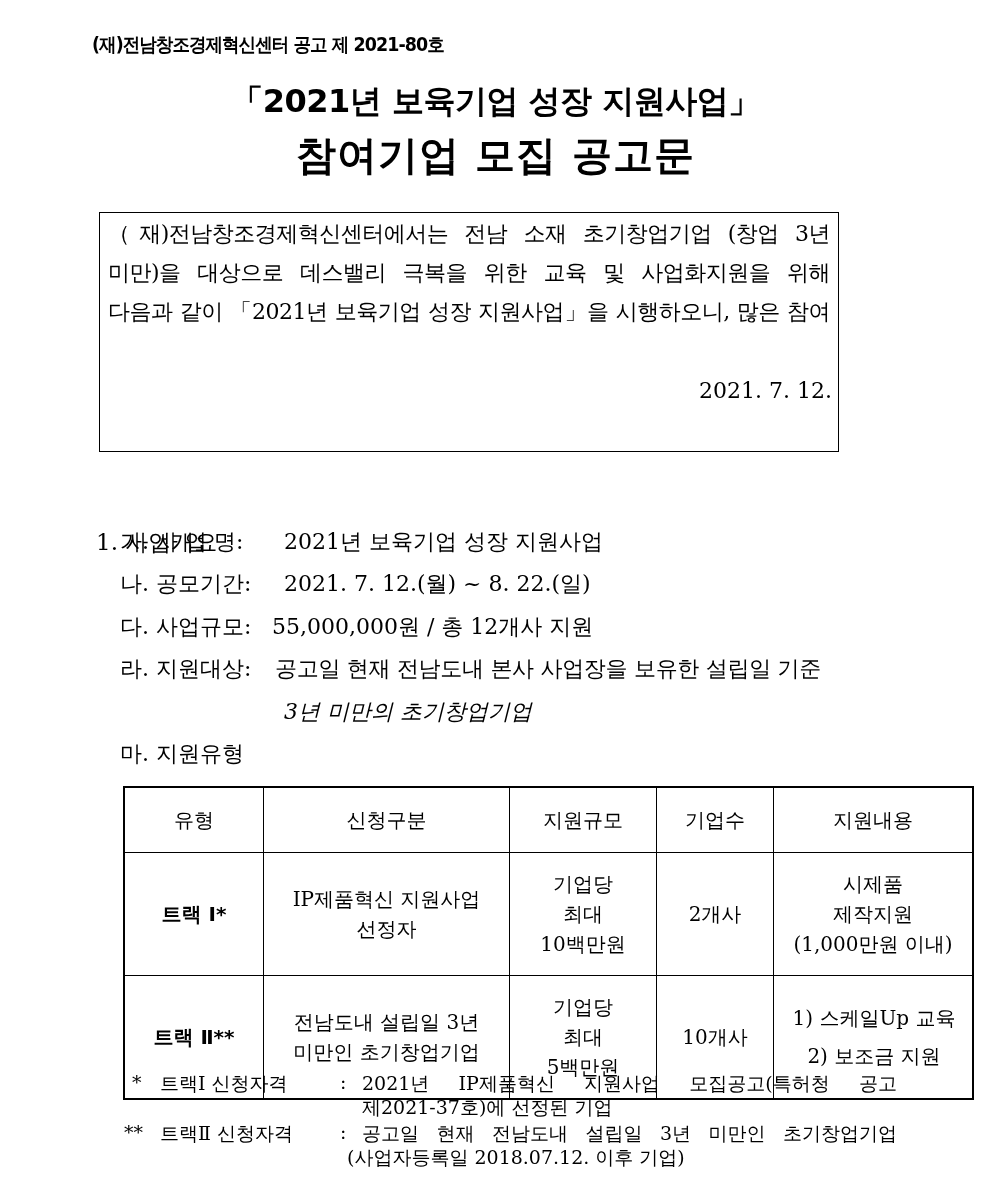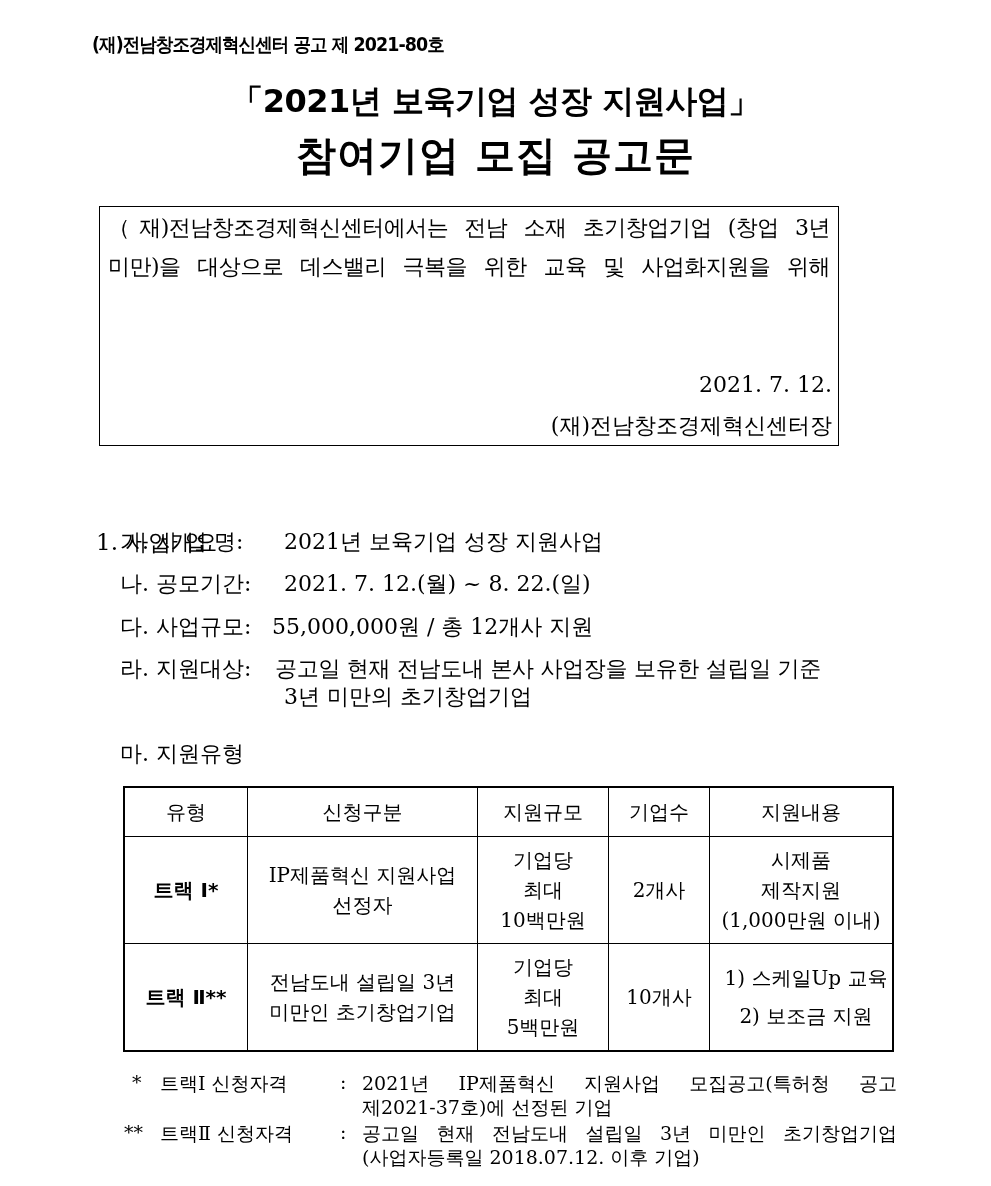--- a/index.html
+++ b/index.html
@@ -3,68 +3,68 @@
 <meta charset="utf-8">
 <style>
   html, body { margin:0; padding:0; background:#fff; }
   body { width:991px; height:1186px; position:relative; overflow:hidden; color:#000;
          font-family:"DejaVu Serif","Liberation Serif",serif; }
   .abs { position:absolute; white-space:nowrap; }
   .sans { font-family:"DejaVu Sans","Liberation Sans",sans-serif; }
   #ref { left:92px; top:32px; font-size:19px; font-weight:bold; letter-spacing:-1px; transform:scaleX(0.92); transform-origin:left; }
   #t1 { left:0; width:991px; top:80px; text-align:center; font-size:32px; font-weight:bold; letter-spacing:-0.5px; }
   #t2 { left:0; width:991px; top:128px; text-align:center; font-size:40px; font-weight:bold; letter-spacing:1px; }
-  #box { position:absolute; left:99px; top:206px; width:740px; height:240px; border:1.5px solid #000; box-sizing:border-box; }
+  #box { position:absolute; left:99px; top:212px; width:740px; height:240px; border:1.5px solid #000; box-sizing:border-box; }
   .bl { position:absolute; left:8px; right:8px; font-size:22px; text-align:justify; text-align-last:justify; white-space:nowrap; letter-spacing:-0.5px; }
   .bl.left { text-align-last:left; }
   .br { position:absolute; right:6px; font-size:22px; white-space:nowrap; }
   .sec { left:96px; top:483px; font-size:23px;margin-top:44px; }
   .item { font-size:22px; left:120px; }
   table { position:absolute; left:123px; top:786px; border-collapse:collapse; border:2.5px solid #000; }
-  td, th { border:1px solid #000; text-align:center; vertical-align:middle; font-size:20px; font-weight:normal; padding:0; line-height:30px; }
+  td, th { border:1px solid #000; text-align:center; vertical-align:middle; font-size:20px; font-weight:normal; padding:8px; line-height:30px; }
   th { height:48px; font-family:"DejaVu Sans","Liberation Sans",sans-serif; }
   .r1 td { height:106px; }
   .r2 td { height:106px; }
   td.track { font-family:"DejaVu Sans","Liberation Sans",sans-serif; font-weight:bold; }
   td.content2 { text-align:center; padding-left:10px; line-height:38px; }
   .fn { font-size:19px; }
 </style>
 </head>
 <body>
 
 <div class="abs sans" id="ref">(재)전남창조경제혁신센터 공고 제 2021-80호</div>
 <div class="abs sans" id="t1">「2021년 보육기업 성장 지원사업」</div>
 <div class="abs sans" id="t2">참여기업 모집 공고문</div>
 
 <div id="box">
   <div class="bl" style="top:6px;">（재)전남창조경제혁신센터에서는 전남 소재 초기창업기업 (창업 3년</div>
   <div class="bl" style="top:45px;">미만)을 대상으로 데스밸리 극복을 위한 교육 및 사업화지원을 위해</div>
+  <div class="bl" style="top:84px;">다음과 같이 「2021년 보육기업 성장 지원사업」을 시행하오니, 많은 참여</div>
   <div class="br" style="top:165px;">2021. 7. 12.</div>
-  <div class="br" style="top:204px;">(재)전남창조경제혁신센터장</div>
 </div>
 
 <div class="abs sec">1. 사업개요</div>
 
 <div class="abs item" style="top:527px;">
   <span>가. 사 업 명:</span>
   <span style="position:absolute;left:164px;">2021년 보육기업 성장 지원사업</span>
 </div>
 <div class="abs item" style="top:569px;">
   <span>나. 공모기간:</span>
   <span style="position:absolute;left:164px;">2021. 7. 12.(월) ~ 8. 22.(일)</span>
 </div>
 <div class="abs item" style="top:612px;">
   <span>다. 사업규모:</span>
   <span style="position:absolute;left:152px;">55,000,000원 / 총 12개사 지원</span>
 </div>
 <div class="abs item" style="top:654px;">
   <span>라. 지원대상:</span>
   <span style="position:absolute;left:155px;letter-spacing:-0.3px;">공고일 현재 전남도내 본사 사업장을 보유한 설립일 기준</span>
 </div>
-<div class="abs item" style="top:682px;left:284px;">3년 미만의 초기창업기업</div>
+<div class="abs item" style="top:697px;left:284px;font-style:italic;">3년 미만의 초기창업기업</div>
 <div class="abs item" style="top:739px;">마. 지원유형</div>
 
 <table>
   <tbody>
       <tr>
     <th style="width:122px;">유형</th>
     <th style="width:229px;">신청구분</th>
     <th style="width:130px;">지원규모</th>
     <th style="width:100px;">기업수</th>
     <th style="width:182px;">지원내용</th>
@@ -110,13 +110,13 @@
 <div class="abs fn" style="top:1071px;left:132px;">*</div>
 <div class="abs fn" style="top:1071px;left:160px;">트랙Ⅰ 신청자격</div>
 <div class="abs fn" style="top:1071px;left:340px;">:</div>
 <div class="abs fn" style="top:1071px;left:362px;width:535px;text-align:justify;text-align-last:justify;">2021년 IP제품혁신 지원사업 모집공고(특허청 공고</div>
 <div class="abs fn" style="top:1095px;left:362px;">제2021-37호)에 선정된 기업</div>
 
 <div class="abs fn" style="top:1121px;left:124px;">**</div>
 <div class="abs fn" style="top:1121px;left:160px;">트랙Ⅱ 신청자격</div>
 <div class="abs fn" style="top:1121px;left:340px;">:</div>
 <div class="abs fn" style="top:1121px;left:362px;width:535px;text-align:justify;text-align-last:justify;">공고일 현재 전남도내 설립일 3년 미만인 초기창업기업</div>
-<div class="abs fn" style="top:1145px;left:362px;">(사업자등록일 2018.07.12. 이후 기업)</div>
+<div class="abs fn" style="top:1145px;left:347px;">(사업자등록일 2018.07.12. 이후 기업)</div>
 
 </body></html>

